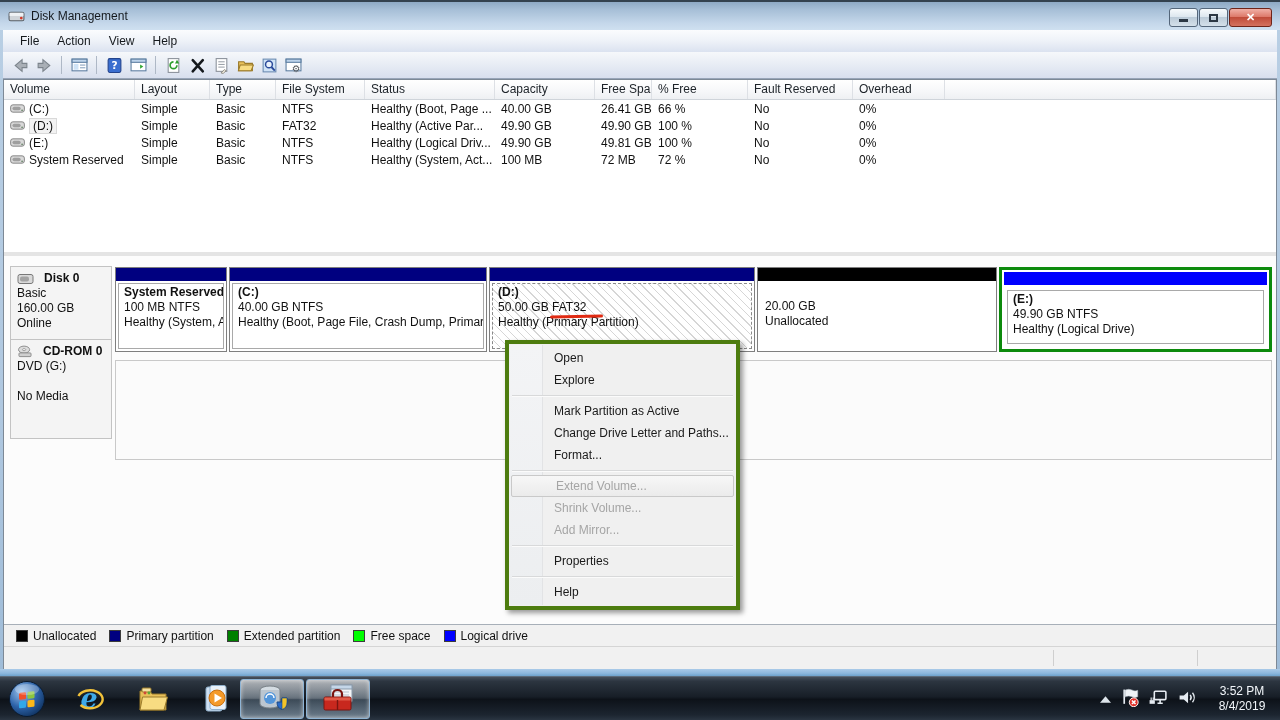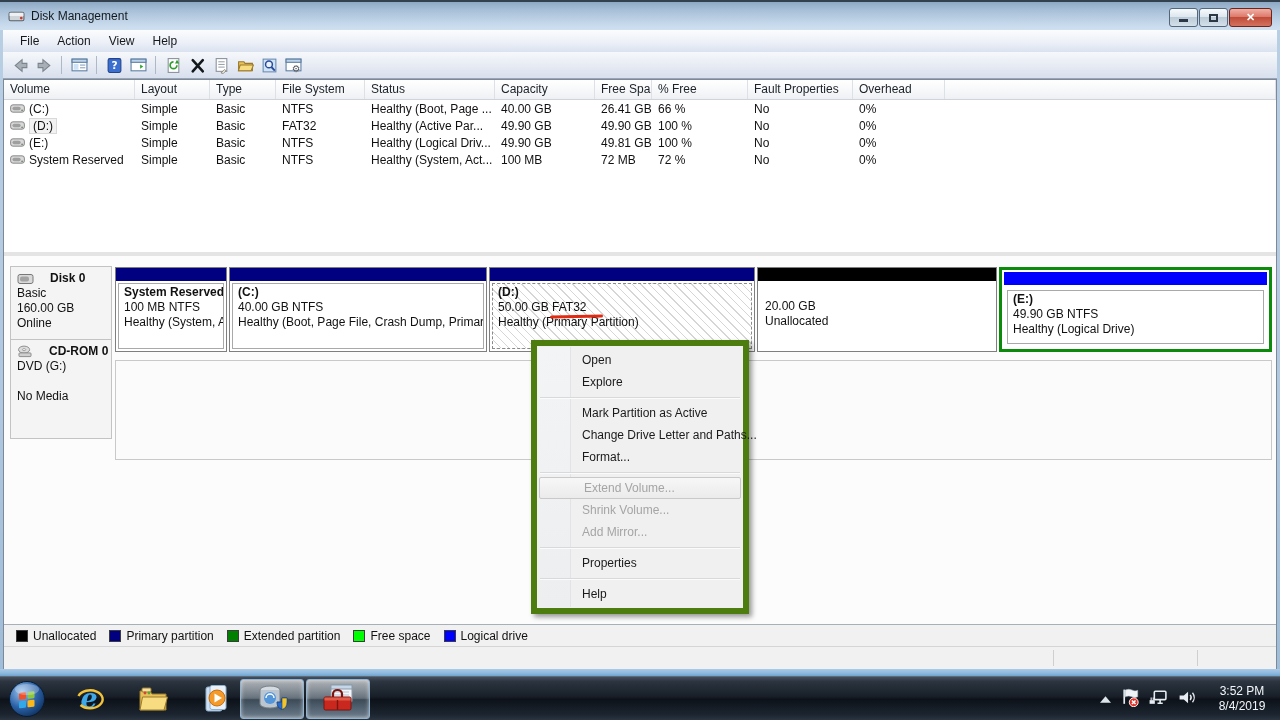--- a/index.html
+++ b/index.html
@@ -46,21 +46,21 @@
   .c0{width:131px;} .c1{width:75px;} .c2{width:66px;} .c3{width:89px;} .c4{width:130px;}
   .c5{width:100px;} .c6{width:57px;} .c7{width:96px;} .c8{width:105px;} .c9{width:92px;} .c10{flex:1;}
   .vol-cell { display:flex; align-items:center; gap:4px; }
   .vol-name.sel { background:#f2f2f2; border:1px solid #d9d9d9; padding:0 3px; }
 
   .splitter { position:absolute; left:4px; right:4px; top:252px; height:4px; background:#e4e4e4; }
   .graph-pane { position:absolute; left:4px; right:4px; top:256px; height:368px; background:#fcfcfc; }
 
   
   .hdr-panel { position:absolute; background:#f4f4f4; border:1px solid #c3c3c3; padding:4px 2px 0 6px; line-height:15px; }
-  .hdr-title { font-weight:bold; display:flex; align-items:center; gap:16px; }
+  .hdr-title { font-weight:bold; display:flex; align-items:center; gap:10px; }
   .part { position:absolute; border:1px solid #7f7f7f; background:#fff; }
   .part-bar { height:13px; }
   .bar-primary { background:#000080; }
   .bar-black { background:#000000; }
   .bar-logical { background:#0000ff; }
   .part-body { position:absolute; left:2px; right:2px; top:15px; bottom:2px;
     border:1px solid #a9a9a9; background:#fff; padding:1px 5px; line-height:15px; overflow:hidden; white-space:nowrap; }
   .part-body.noborder { border:none; }
   .part-body.hatched { border:1px dashed #8a8a8a;
     background:repeating-linear-gradient(45deg,#ffffff 0px,#ffffff 5px,#d6d6d6 5px,#d6d6d6 6px); }
@@ -76,22 +76,22 @@
   .legend { position:absolute; left:4px; right:4px; top:624px; height:22px; background:#f1f1f1;
     border-top:1px solid #a7afb8; display:flex; align-items:center; padding-left:12px; gap:13px; }
   .leg-item { display:flex; align-items:center; gap:5px; }
   .swatch { width:12px; height:12px; border:1px solid #3c3c3c; }
   .statusbar { position:absolute; left:4px; right:4px; top:646px; height:23px; background:#f1f1f1; border-top:1px solid #d5d5d5; }
   .sb-div { position:absolute; top:3px; bottom:3px; width:1px; background:#cfcfcf; }
   .bottom-frame { position:absolute; left:0; right:0; top:669px; height:7px;
     background:linear-gradient(180deg,#aacae8 0%,#8db8de 60%,#6ea2cc 100%); }
 
   
-  .ctx-menu { position:absolute; left:531px; top:340px; width:218px;
-    background:#f0f0f0; border:6px solid #4d7c0f; box-shadow:3px 3px 5px rgba(0,0,0,.4);
+  .ctx-menu { position:absolute; left:505px; top:340px; width:235px;
+    background:#f0f0f0; border:4px solid #4d7c0f; box-shadow:3px 3px 5px rgba(0,0,0,.4);
     padding:3px 1px; z-index:50; }
   .ctx-menu::before { content:""; position:absolute; left:1px; top:1px; bottom:1px; width:32px;
     background:linear-gradient(180deg,#f3f4f6,#eceef0); border-right:1px solid #e2e3e5; }
   .cm-item { position:relative; height:22px; line-height:22px; padding-left:44px; color:#1a1a1a; white-space:nowrap; }
   .cm-item.disabled { color:#a5a5a5; }
   .cm-item.hovered { background:linear-gradient(180deg,#f7f7f7,#ebebeb); border:1px solid #c9c9c9;
     border-radius:2px; height:22px; line-height:20px; margin:0 1px; }
   .cm-sep { position:relative; height:9px; }
   .cm-sep::after { content:""; position:absolute; left:2px; right:2px; top:4px; height:1px;
     background:#d8d9da; border-bottom:1px solid #fbfbfb; }
@@ -227,21 +227,21 @@
     <div class="list-pane">
       <div class="lv-header">
         <div class="hcell c0">Volume</div>
         <div class="hcell c1">Layout</div>
         <div class="hcell c2">Type</div>
         <div class="hcell c3">File System</div>
         <div class="hcell c4">Status</div>
         <div class="hcell c5">Capacity</div>
         <div class="hcell c6">Free Spa...</div>
         <div class="hcell c7">% Free</div>
-        <div class="hcell c8">Fault Properties</div>
+        <div class="hcell c8">Fault Reserved</div>
         <div class="hcell c9">Overhead</div>
         <div class="hcell c10"></div>
       </div>
 
       <div class="lv-row">
         <div class="lcell c0 vol-cell">
             <svg width="15" height="11" viewBox="0 0 16 12">
               <rect x="0.5" y="2" width="15" height="8" rx="2.5" fill="#d9d9d9" stroke="#7e7e7e"></rect>
               <rect x="2.5" y="4" width="9" height="4" rx="2" fill="#9f9f9f"></rect>
               <circle cx="13" cy="8" r="0.9" fill="#5a7a5a"></circle>

